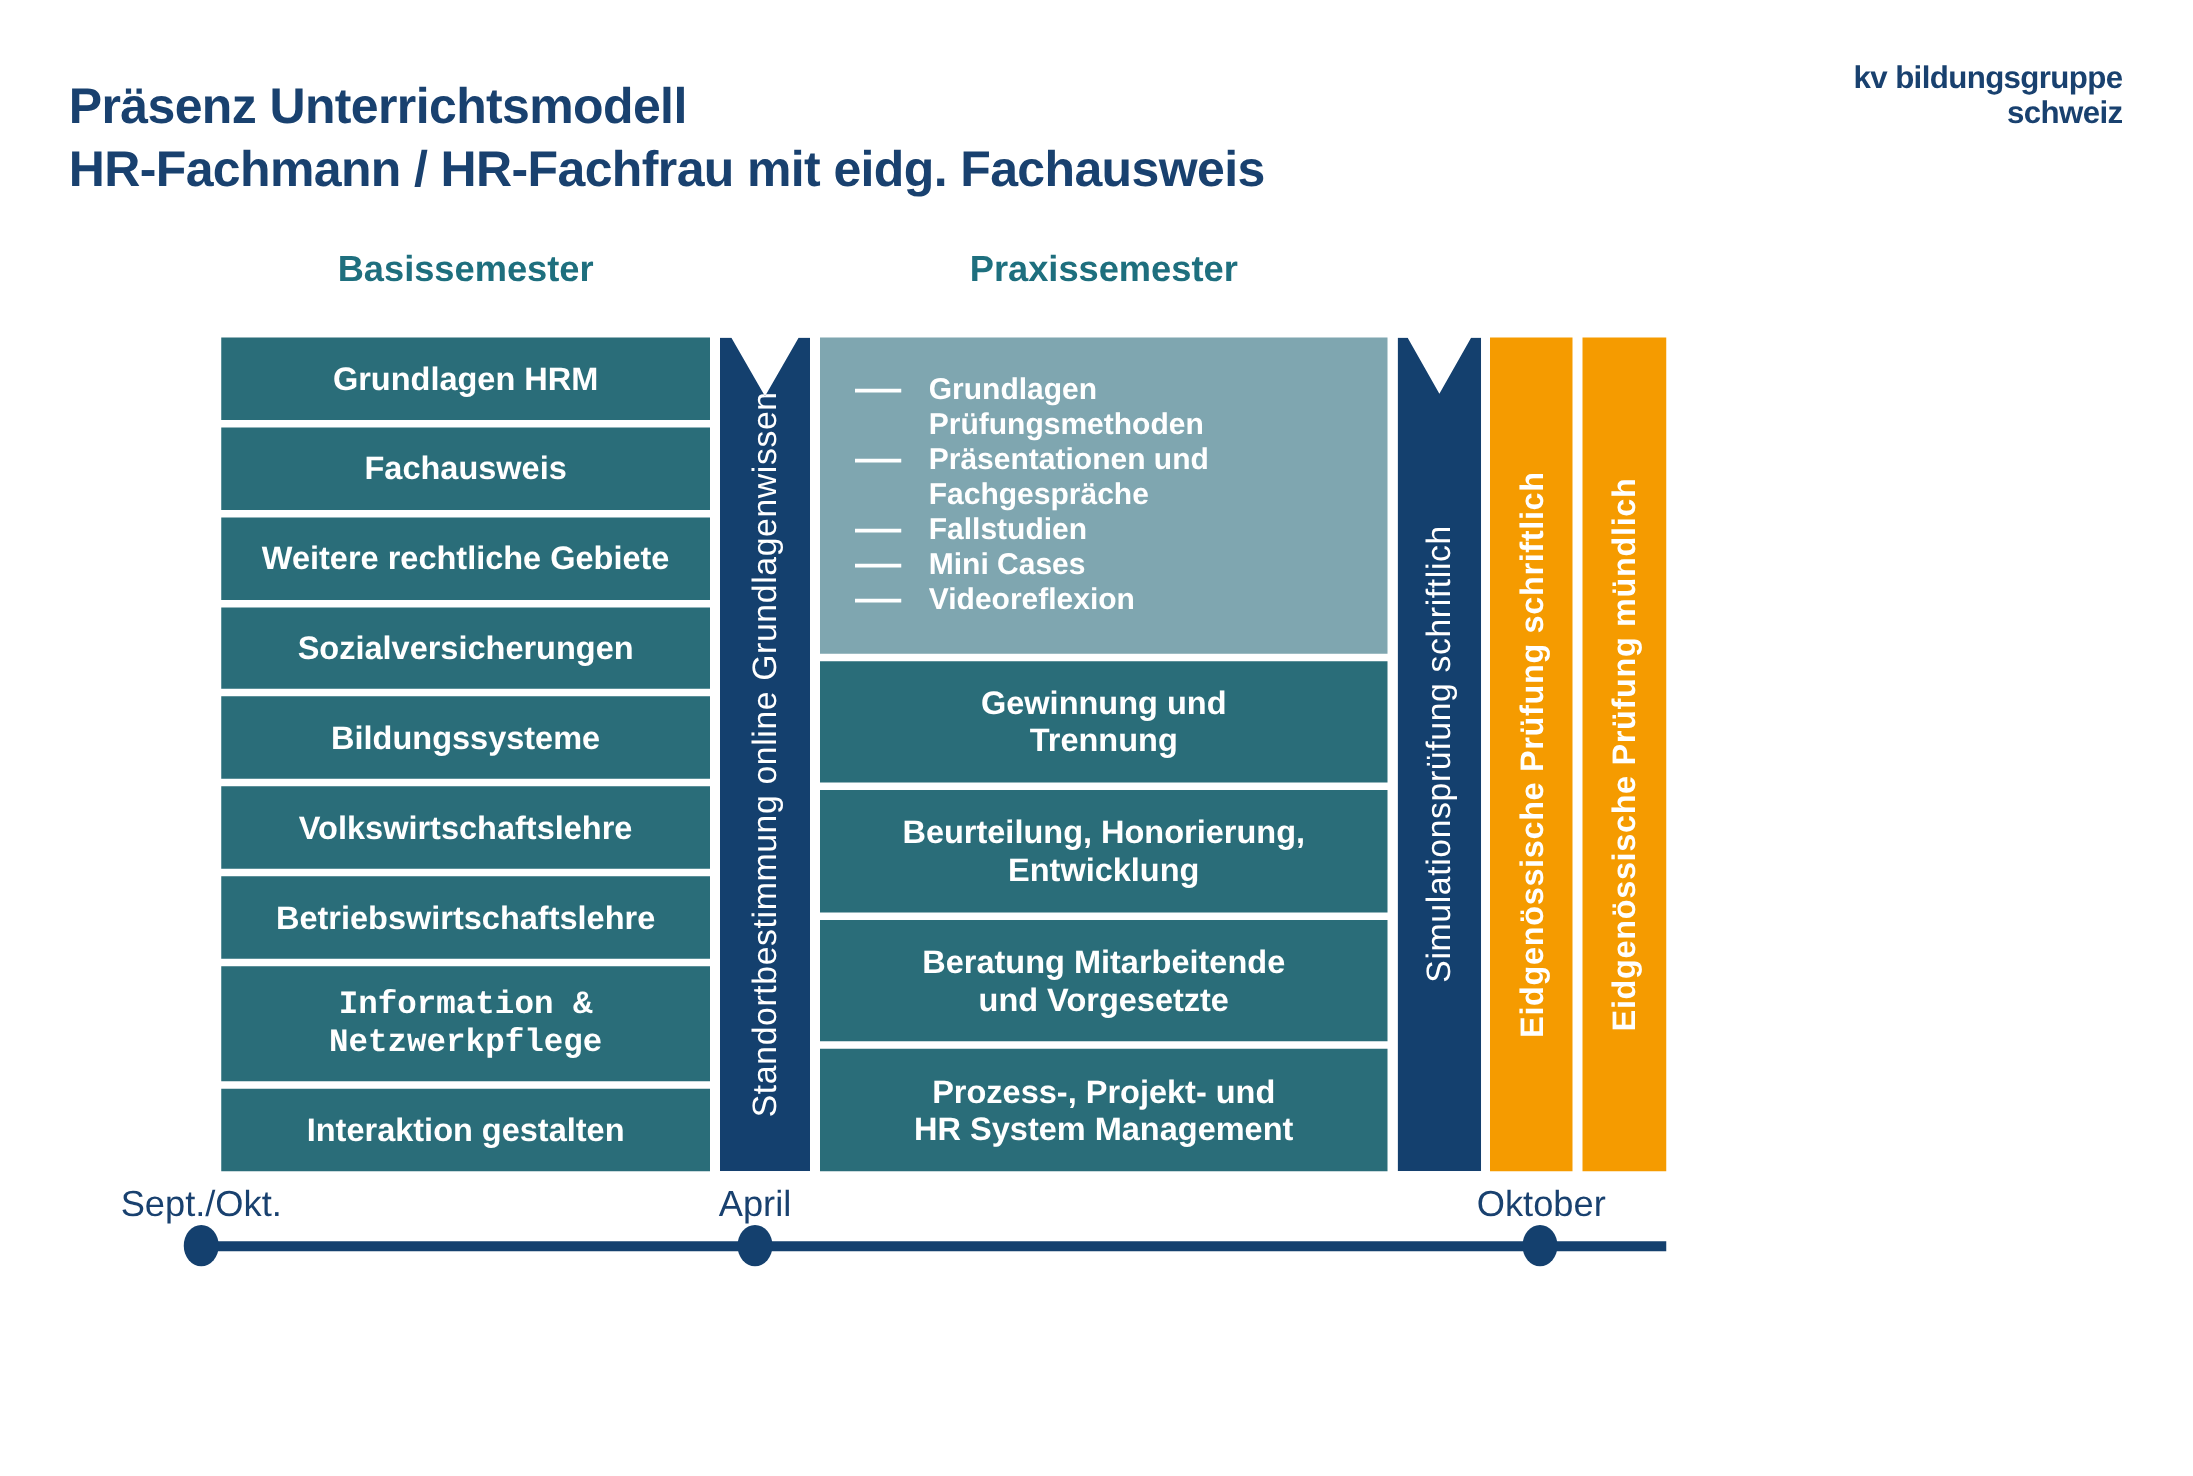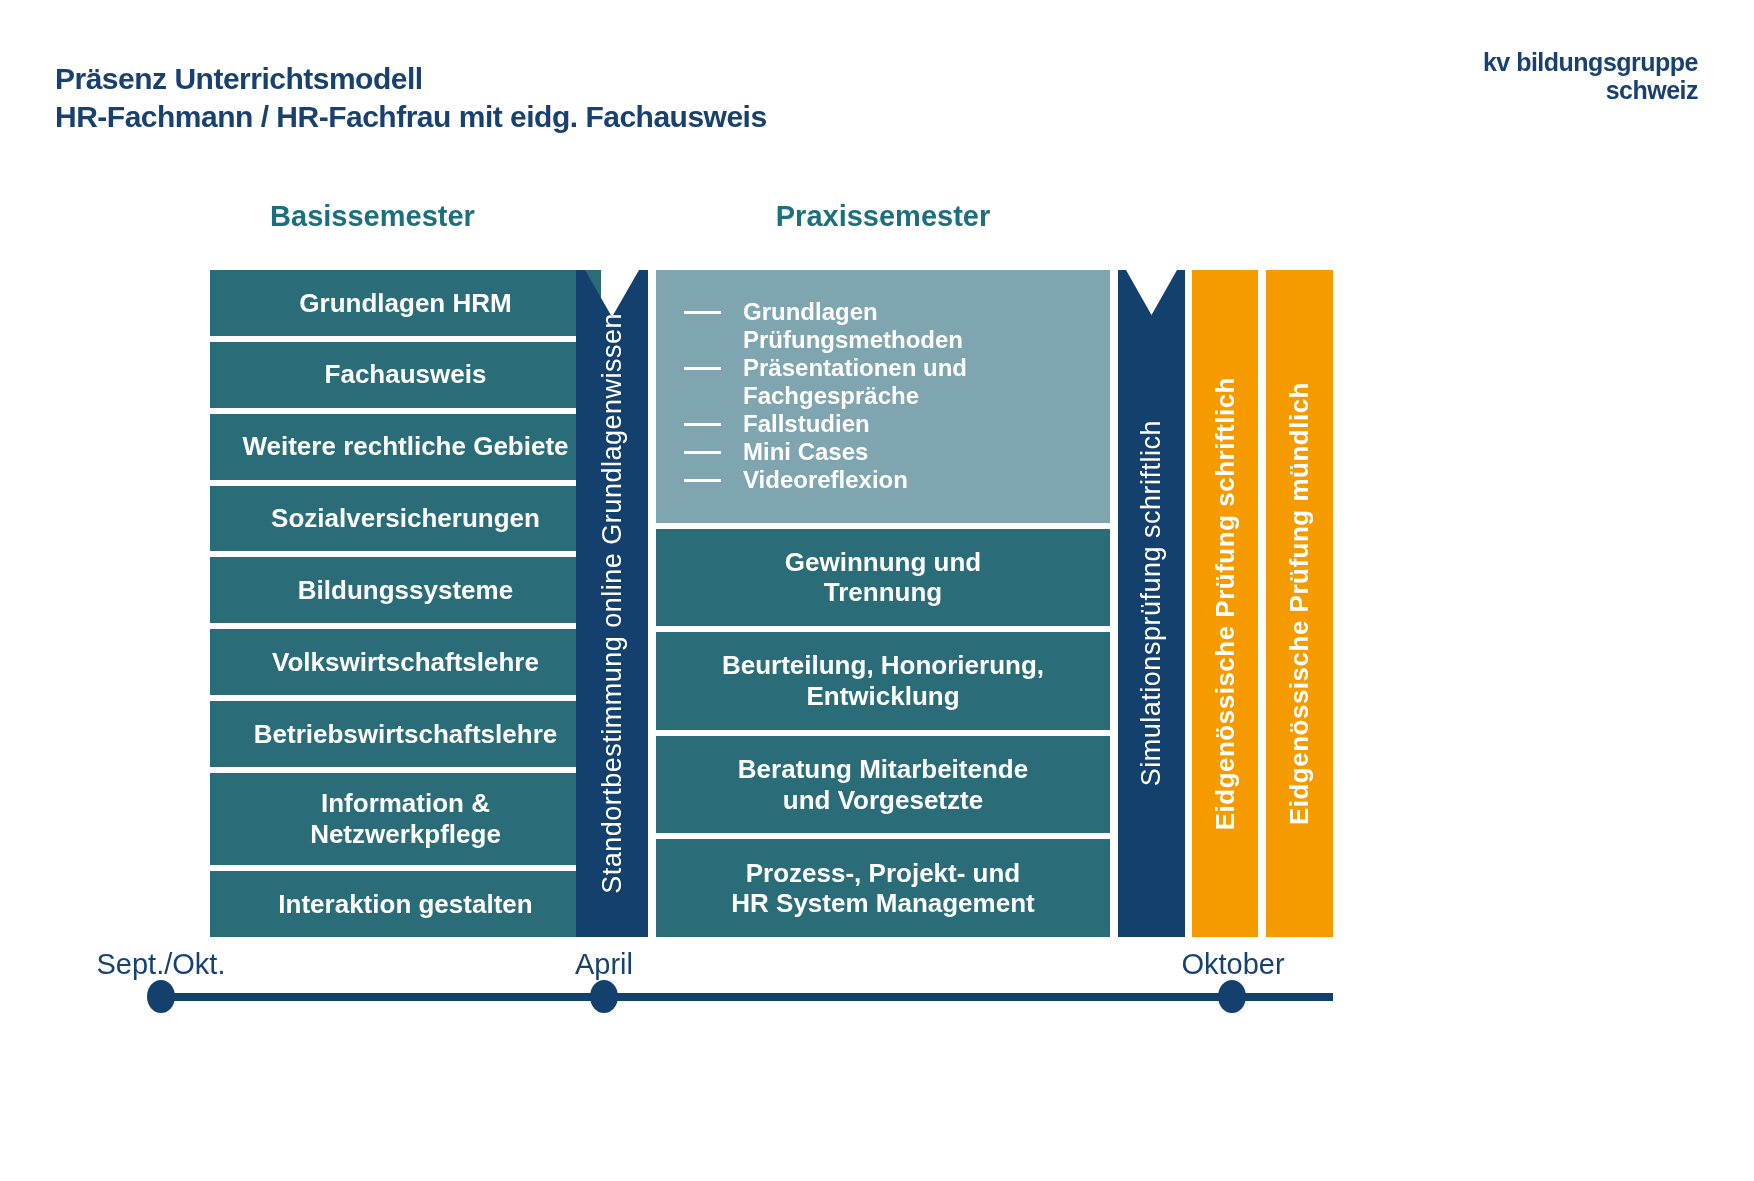--- a/index.html
+++ b/index.html
@@ -4,21 +4,21 @@
 <style>
   html,body { margin:0; padding:0; background:#ffffff; }
   .page {
     position:relative; width:1754px; height:1181px; background:#ffffff;
     font-family:"Liberation Sans", sans-serif; overflow:hidden;
   }
 
   
   .title {
     position:absolute; left:55px; top:60px;
-    color:#19416f; font-size:30px; font-weight:bold;
+    color:#19416f; font-size:40px; font-weight:bold;
     line-height:1.27; letter-spacing:-0.5px; white-space:nowrap;
   }
   .logo {
     position:absolute; right:56px; top:48px; text-align:right;
     color:#19416f; font-size:25px; font-weight:bold; line-height:1.12;
     letter-spacing:-0.5px;
   }
 
   
   .col-header {
@@ -26,28 +26,28 @@
     font-size:29px; font-weight:bold; text-align:center;
   }
   .hdr-basis  { left:177px; width:391px; }
   .hdr-praxis { left:656px; width:454px; }
 
   
   .stack {
     position:absolute; top:270px; height:667px;
     display:flex; flex-direction:column; gap:6px;
   }
-  .col-basis  { left:177px; width:391px;margin-left:33px; }
+  .col-basis  { left:177px; width:391px; }
   .col-praxis { left:656px; width:454px; }
   .box {
     background:#2a6d79; color:#ffffff; font-weight:bold; font-size:26px;
     flex:1; display:flex; align-items:center; justify-content:center;
     text-align:center; white-space:pre-line; line-height:1.18;
   }
-  .box.tall  { flex:1.4; }
+  .box.tall  { flex:1.4;font-family:Liberation Mono, monospace; }
   .box.light {
     background:#7fa6b0; flex:2.3; flex-direction:column;
     align-items:flex-start; justify-content:flex-start;
     padding:28px 10px 0 28px; box-sizing:border-box; text-align:left;
   }
   .bullet {
     display:flex; align-items:flex-start;
     color:#ffffff; font-weight:bold; font-size:24px; line-height:28px;
   }
   .bullet .dash {

